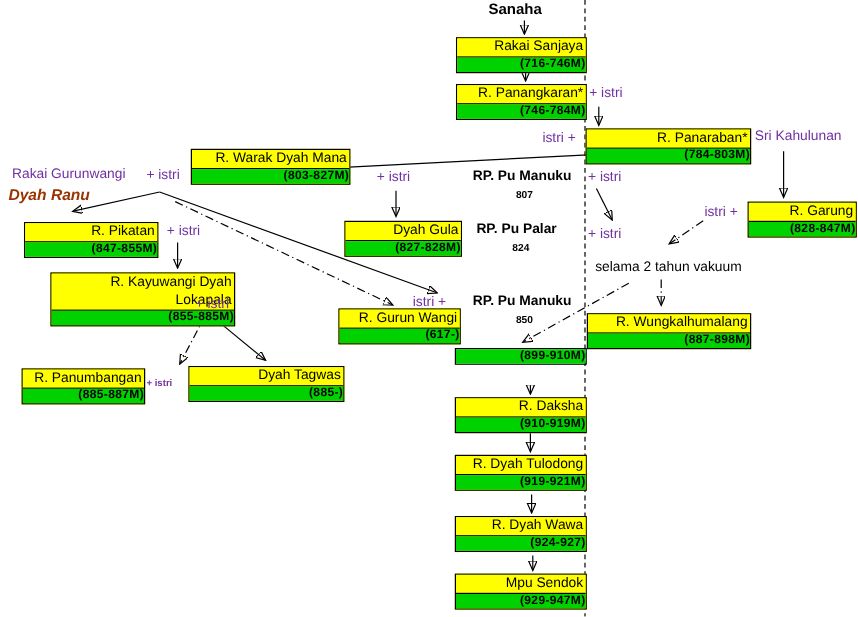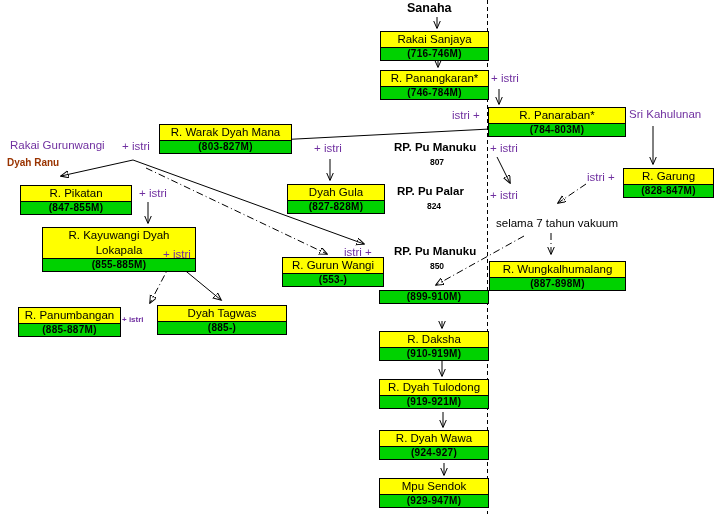--- a/index.html
+++ b/index.html
@@ -2,38 +2,38 @@
 <html style="--node-fill: #ffff00; --years-fill: #00d200; --accent-purple: #7030a0; --maroon: #993300;"><head>
 <meta charset="utf-8">
 <style>
   html,body{margin:0;padding:0;background:#fff;}
   #stage{
     position:relative;width:715px;height:514px;background:#fff;overflow:hidden;
     font-family:"Liberation Sans", sans-serif;
   }
   #connectors{position:absolute;left:0;top:0;z-index:1;}
   .node{
-    position:absolute;z-index:2;border:1px solid #000;text-align:center;color:#000;
+    position:absolute;z-index:2;border:1px solid #000;text-align:right;color:#000;
     background:var(--node-fill,#ffff00);
   }
   .node-name{
     background:var(--node-fill,#ffff00);
     font-size:11.5px;line-height:15px;padding:0 2px;border-bottom:1px solid #000;
   }
   .node-years{
     background:var(--years-fill,#00d200);
     font-weight:bold;font-size:10px;line-height:12px;letter-spacing:.3px;
   }
   .lbl{position:absolute;z-index:3;white-space:nowrap;font-size:11.5px;line-height:13px;color:#000;}
   .lbl-purple{color:var(--accent-purple,#7030a0);}
   .lbl-purple-sm{color:var(--accent-purple,#7030a0);font-size:8px;font-weight:bold;}
   .lbl-title{font-weight:bold;font-size:12.5px;}
   .lbl-bold{font-weight:bold;}
   .lbl-num{font-weight:bold;font-size:8.5px;text-align:center;}
-  .lbl-maroon{color:var(--maroon,#993300);font-weight:bold;font-size:10px;}
+  .lbl-maroon{color:var(--maroon,#993300);font-weight:bold;font-size:13px;font-style:italic;}
   line,path{stroke:#000;stroke-width:1;fill:none;}
   .dashline{stroke-dasharray:4 3;}
   .dashdot{stroke-dasharray:7 3 1 3;}
 </style>
 </head>
 <body>
 
 <div id="stage">
   <svg id="connectors" width="715" height="514">
     <defs>
@@ -99,21 +99,21 @@
     <div class="node" style="left: 18px; top: 307px; width: 101px;">
       <div class="node-name">R. Panumbangan</div>
       <div class="node-years">(885-887M)</div>
     </div>
     <div class="node" style="left: 157px; top: 305px; width: 128px;">
       <div class="node-name">Dyah Tagwas</div>
       <div class="node-years">(885-)</div>
     </div>
     <div class="node" style="left: 282px; top: 257px; width: 100px;">
       <div class="node-name">R. Gurun Wangi</div>
-      <div class="node-years">(553-)</div>
+      <div class="node-years">(617-)</div>
     </div>
     <div class="node" style="left: 489px; top: 261px; width: 135px;">
       <div class="node-name">R. Wungkalhumalang</div>
       <div class="node-years">(887-898M)</div>
     </div>
     <div class="node" style="left: 379px; top: 290px; width: 108px;">
       <div class="node-years">(899-910M)</div>
     </div>
     <div class="node" style="left: 379px; top: 331px; width: 108px;">
       <div class="node-name">R. Daksha</div>
@@ -139,20 +139,20 @@
     <div class="lbl lbl-purple" style="left: 10px; top: 139px;">Rakai Gurunwangi</div>
     <div class="lbl lbl-maroon" style="left: 7px; top: 156px;">Dyah Ranu</div>
     <div class="lbl lbl-purple" style="left: 122px; top: 140px;">+ istri</div>
     <div class="lbl lbl-purple" style="left: 314px; top: 142px;">+ istri</div>
     <div class="lbl lbl-bold" style="left: 394px; top: 141px;">RP. Pu Manuku</div>
     <div class="lbl lbl-num" style="left: 394px; top: 156px; width: 86px;">807</div>
     <div class="lbl lbl-purple" style="left: 490px; top: 142px;">+ istri</div>
     <div class="lbl lbl-bold" style="left: 397px; top: 185px;">RP. Pu Palar</div>
     <div class="lbl lbl-num" style="left: 394px; top: 200px; width: 80px;">824</div>
     <div class="lbl lbl-purple" style="left: 490px; top: 189px;">+ istri</div>
-    <div class="lbl" style="left: 496px; top: 217px;">selama 7 tahun vakuum</div>
+    <div class="lbl" style="left: 496px; top: 217px;">selama 2 tahun vakuum</div>
     <div class="lbl lbl-bold" style="left: 394px; top: 245px;">RP. Pu Manuku</div>
     <div class="lbl lbl-num" style="left: 394px; top: 260px; width: 86px;">850</div>
     <div class="lbl lbl-purple" style="left: 344px; top: 246px;">istri +</div>
     <div class="lbl lbl-purple" style="left: 139px; top: 187px;">+ istri</div>
     <div class="lbl lbl-purple" style="left: 163px; top: 248px;">+ istri</div>
     <div class="lbl lbl-purple-sm" style="left: 122px; top: 313px;">+ istri</div>
   </div>
 
 </body></html>

